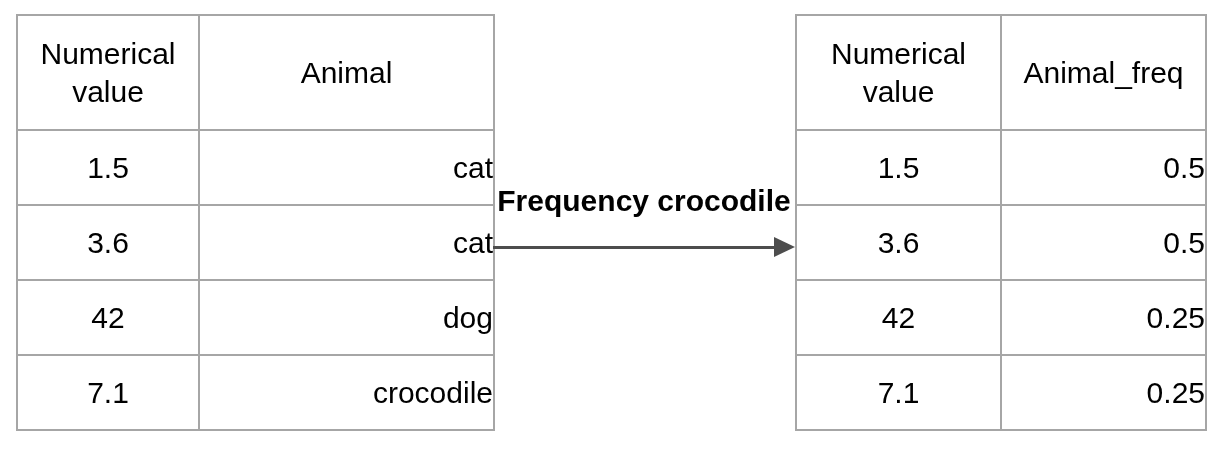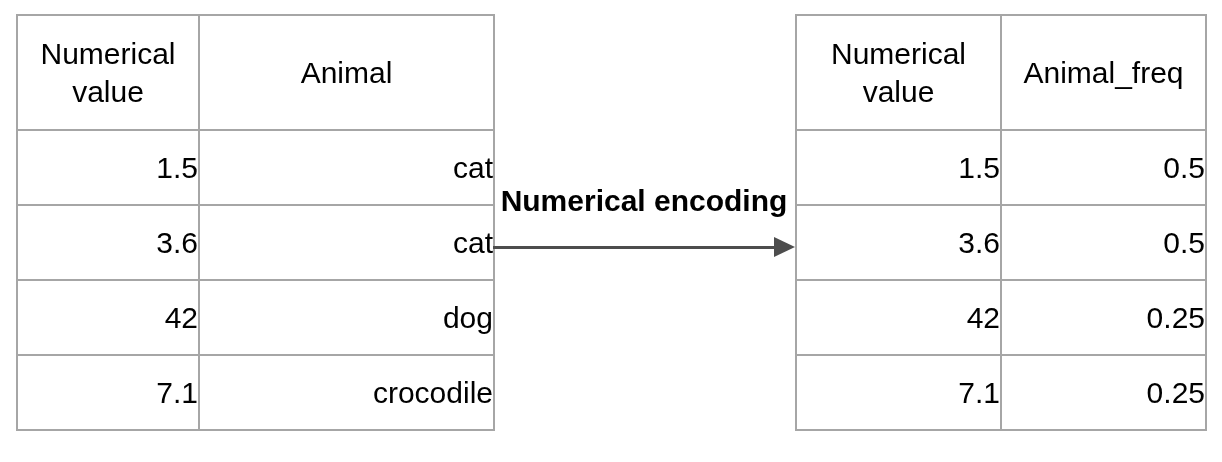--- a/index.html
+++ b/index.html
@@ -28,21 +28,21 @@
     vertical-align: middle;
     overflow: hidden;
   }
   table.data-table th {
     height: 113px;
     text-align: center;
     line-height: 38px;
     padding: 0 8px;
   }
   table.data-table td { height: 73px; }
-  td.cell-num { text-align: right; }
+  td.cell-num { text-align: center; }
   td.cell-txt { text-align: right; padding-left: 20px; }
 
   #left-table  { left: 16px;  top: 14px; width: 477px; }
   #left-table  col.c1 { width: 182px; }
   #left-table  col.c2 { width: 295px; }
 
   #right-table { left: 795px; top: 14px; width: 410px; }
   #right-table col.c1 { width: 205px; }
   #right-table col.c2 { width: 205px; }
 
@@ -104,21 +104,21 @@
         <td class="cell-num">42</td>
         <td class="cell-txt">dog</td>
       </tr>
       <tr>
         <td class="cell-num">7.1</td>
         <td class="cell-txt">crocodile</td>
       </tr>
     </tbody>
   </table>
 
-  <div class="transform-label">Numerical encoding</div>
+  <div class="transform-label">Frequency crocodile</div>
   <div class="arrow-line"></div>
   <div class="arrow-head"></div>
 
   <table class="data-table" id="right-table">
     <colgroup>
         <col class="c1">
         <col class="c2">
       </colgroup>
     <thead>
       <tr>

